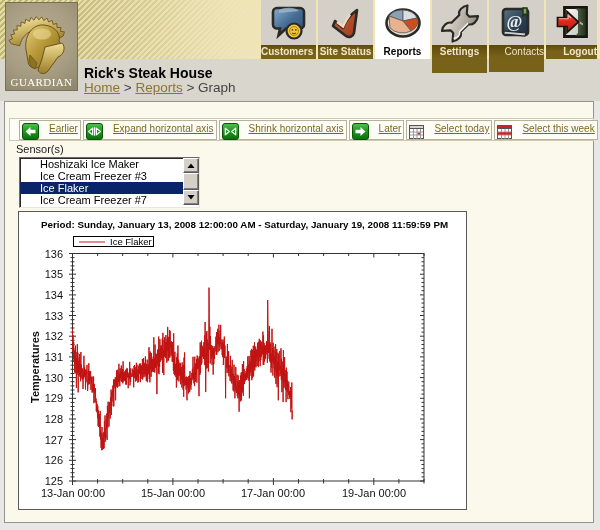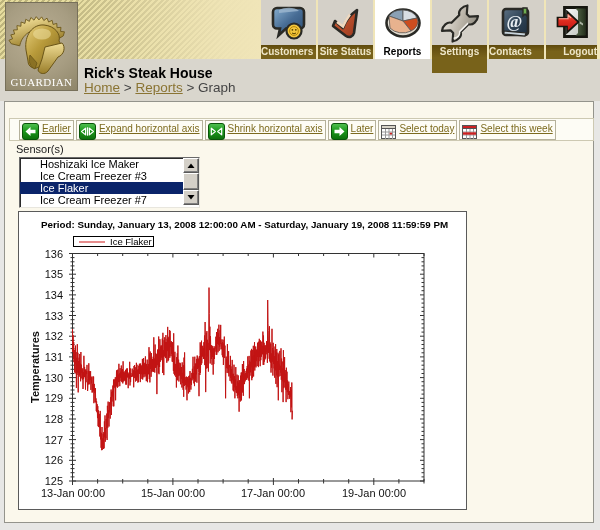--- a/index.html
+++ b/index.html
@@ -1,19 +1,19 @@
 <!DOCTYPE html>
 <html><head><meta charset="utf-8"><style>
 html,body{margin:0;padding:0}
 body{width:600px;height:530px;font-family:"Liberation Sans",sans-serif;background:#e7e7e5;position:relative;overflow:hidden}
 .stripes{position:absolute;left:0;top:0;width:600px;height:59px;background:linear-gradient(90deg,rgba(240,229,184,0) 0px,rgba(240,229,184,0) 50px,rgba(240,229,184,0.92) 225px,#f0e5b8 260px),repeating-linear-gradient(135deg,#e6dc9e 0 2px,#bdb47c 2px 4px)}
 .graybar{position:absolute;left:0;top:59px;width:600px;height:42px;background:#d9d6cd}
 .content{position:absolute;left:4px;top:101px;width:590px;height:422px;border-top:1px solid #94948c;background:#fbf8ec;border-left:1px solid #94948c;border-right:1px solid #94948c;border-bottom:1px solid #94948c;box-sizing:border-box}
 .nb{display:inline-block;border:1px solid #b5b19b;background:#fdfcf5;padding:1px 2px 0 2px;height:17px;margin-right:2px;white-space:nowrap;vertical-align:top}
-.nl{color:#7c6a1e;text-decoration:underline;font-size:10px;position:relative;top:-4px;margin-left:3px}
+.nl{color:#7c6a1e;text-decoration:underline;font-size:10px;position:relative;top:-4px;margin-left:10px}
 .lb{position:absolute;left:19px;top:157px;width:179px;height:49px;background:#fff;border-top:1px solid #6a6a6a;border-left:1px solid #6a6a6a;border-bottom:1px solid #e8e6de;border-right:1px solid #e8e6de;box-shadow:inset 1px 1px 0 #2a2a2a;font-size:11px}
 .li{height:12px;line-height:12px;padding-left:20px;white-space:nowrap;color:#000}
 .sel{background:#0a246a;color:#fff}
 .sb{position:absolute;right:0;top:0;width:16px;height:47px;background:#f1efe3}
 .sbtn{position:absolute;width:16px;height:15px;background:#d4d0c8;border:1px solid;border-color:#fff #5a5a5a #5a5a5a #fff;box-sizing:border-box;box-shadow:inset -1px -1px 0 #808080}
 </style></head><body>
 <div class="stripes"></div>
 <div class="graybar"></div>
 <div style="position:absolute;left:261px;top:0;width:55px;height:59px;background:#d4d0c8">
 <div style="position:absolute;left:0;top:0;width:100%;height:45px;display:flex;align-items:center;justify-content:center">
@@ -96,21 +96,21 @@
             <stop offset="0.55" stop-color="#2e4254"></stop>
             <stop offset="1" stop-color="#1d2e3e"></stop>
           </linearGradient>
         </defs>
 <path d="M8 5 h19 a3 3 0 0 1 3 3 v20 a3 3 0 0 1 -3 3 h-19 a3 3 0 0 1 -3 -3 v-20 a3 3 0 0 1 3 -3 z" fill="url(#bk)" stroke="#2a2a26" stroke-width="2.6"></path>
 <path d="M25 4 h4 v8 l-2-2 -2 2 z" fill="#6fae52" stroke="#2a2a26" stroke-width="1.4"></path>
 <path d="M6 27 l22 2 -1 3 -21-2 z" fill="#c8d4dc" stroke="#2a2a26" stroke-width="1.2"></path>
 <text x="16.5" y="23" font-size="17" font-weight="bold" fill="#e8eef2" font-family="'Liberation Serif',serif" text-anchor="middle">@</text>
       </svg>
     </div>
-<div style="position:absolute;left:0;top:45px;width:100%;height:14px;background:linear-gradient(#5e490d,#78621a 45%,#78621a);color:#eee6c8;font-size:10px;font-weight:bold;text-align:left;line-height:14px;white-space:nowrap">Contacts</div>
+<div style="position:absolute;left:0;top:45px;width:100%;height:27px;background:linear-gradient(#5e490d,#78621a 45%,#78621a);color:#eee6c8;font-size:10px;font-weight:normal;text-align:right;line-height:14px;white-space:nowrap">Contacts</div>
 </div>
 <div style="position:absolute;left:546px;top:0;width:51px;height:59px;background:#d4d0c8">
 <div style="position:absolute;left:0;top:0;width:100%;height:45px;display:flex;align-items:center;justify-content:center">
       <svg width="40" height="40" viewBox="0 0 40 40">
         <defs>
 <linearGradient id="din" x1="0" y1="0" x2="1" y2="1">
             <stop offset="0" stop-color="#fdfdfd"></stop>
             <stop offset="1" stop-color="#b8bcb4"></stop>
           </linearGradient>
 <linearGradient id="dg" x1="0" y1="0" x2="1" y2="0">

